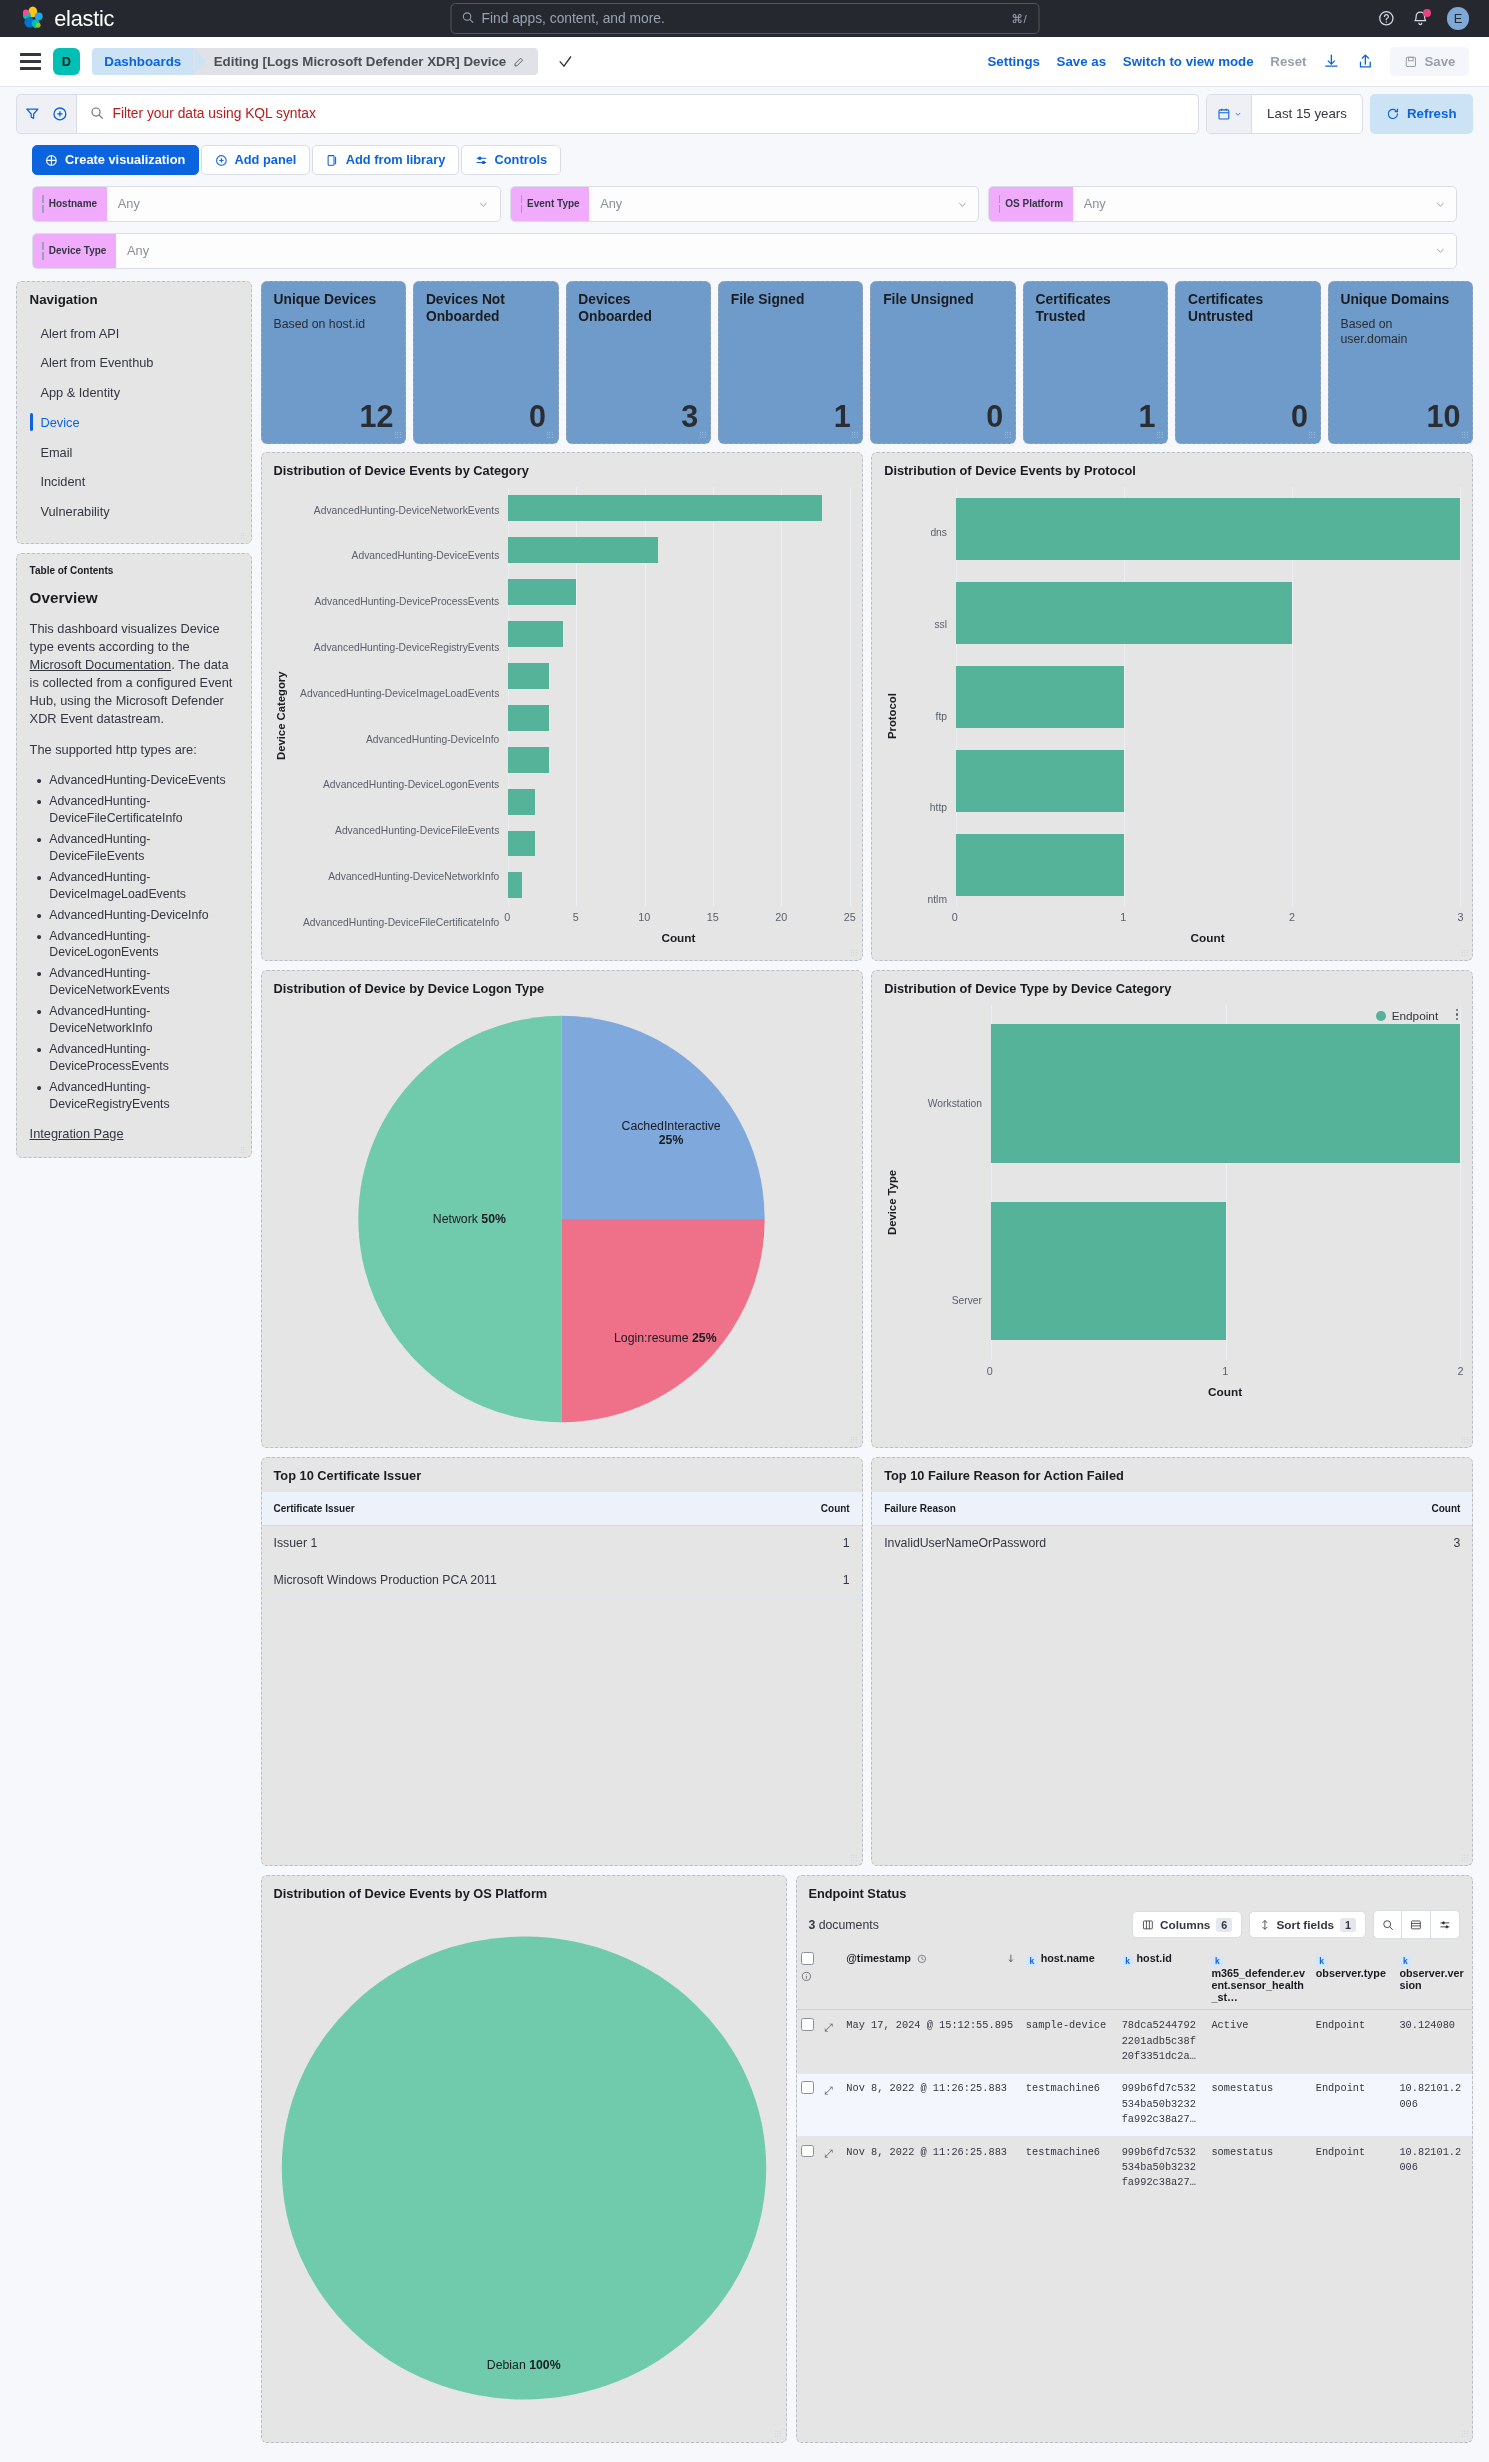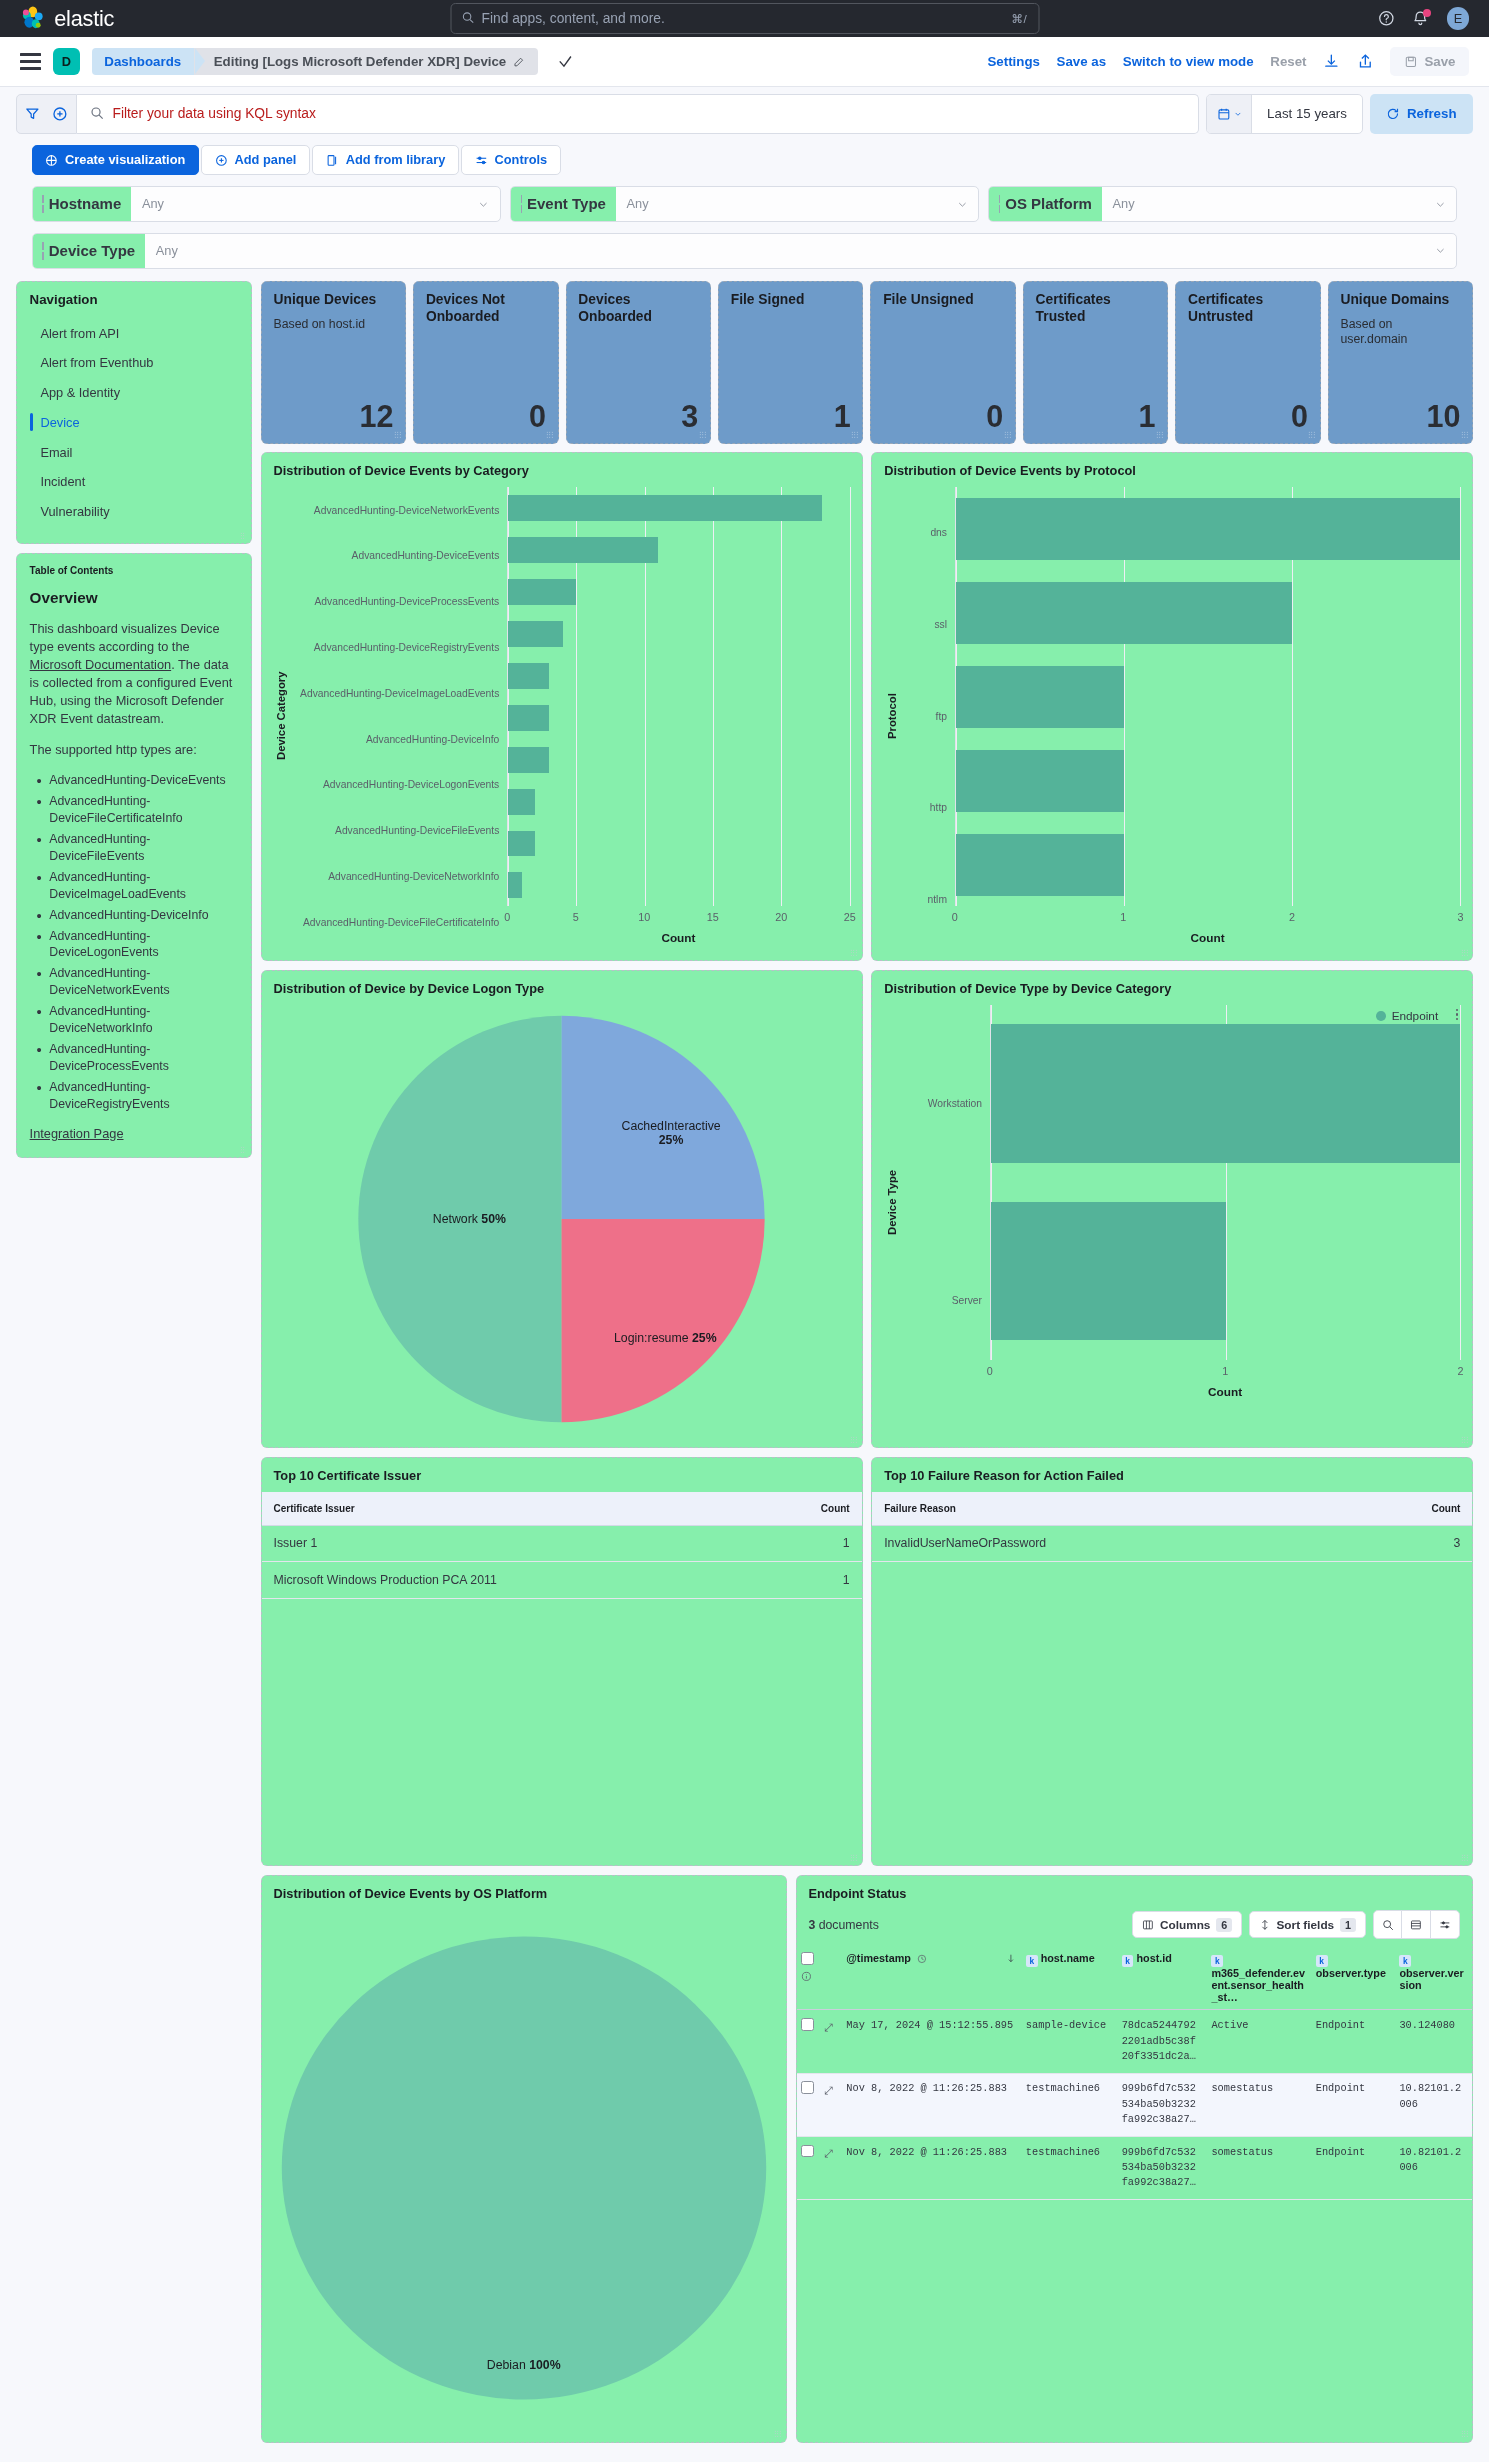--- a/index.html
+++ b/index.html
@@ -166,38 +166,38 @@
   .tb-btn.primary { background: #0B64DD; color: #ffffff; border-color: #0B64DD; }
 
   
   .ctrl-row { display: flex; gap: 8.9px; padding: 10.8px 15.8px 0 15.8px; }
   .ctrl {
     display: flex; align-items: stretch; height: 36px;
     border: 0.5px solid #D9DDE6; border-radius: 4.9px; overflow: hidden;
     background: #FDFDFE; flex: 1;
   }
   .ctrl-label {
-    background: #86efac; display: flex; align-items: center; gap: 4.9px;
-    padding: 0 9.8px; font-size: 15px; font-weight: 600; color: #343741;
+    background: #f0abfc; display: flex; align-items: center; gap: 4.9px;
+    padding: 0 9.8px; font-size: 10px; font-weight: 600; color: #343741;
     white-space: nowrap;
   }
   .grip { display: flex; flex-direction: column; gap: 1.5px; }
   .grip i { display: block; width: 1.5px; height: 8.4px; background: #98A2B3; }
   .ctrl-val {
     flex: 1; display: flex; align-items: center; justify-content: space-between;
     padding: 0 10.8px; font-size: 12.8px; color: #8A909B;
   }
 
   
   .board { display: flex; gap: 8.9px; padding: 11.8px 15.8px 19.7px 15.8px; align-items: flex-start; }
   .left-col { width: 236px; flex: 0 0 236px; display: flex; flex-direction: column; gap: 8.9px; }
   .right-col { flex: 1; display: flex; flex-direction: column; gap: 8.9px; }
 
   .panel {
-    background: #86efac;
+    background: #e5e5e5;
     border: 0.5px dashed #B9BEC9;
     border-radius: 5.9px;
     position: relative;
   }
   .panel-title {
     font-size: 12.8px; font-weight: 700; color: #1A1C21;
     padding: 9.8px 11.8px 0 11.8px;
   }
   .resize-grip {
     position: absolute; right: 4.4px; bottom: 4.4px;

